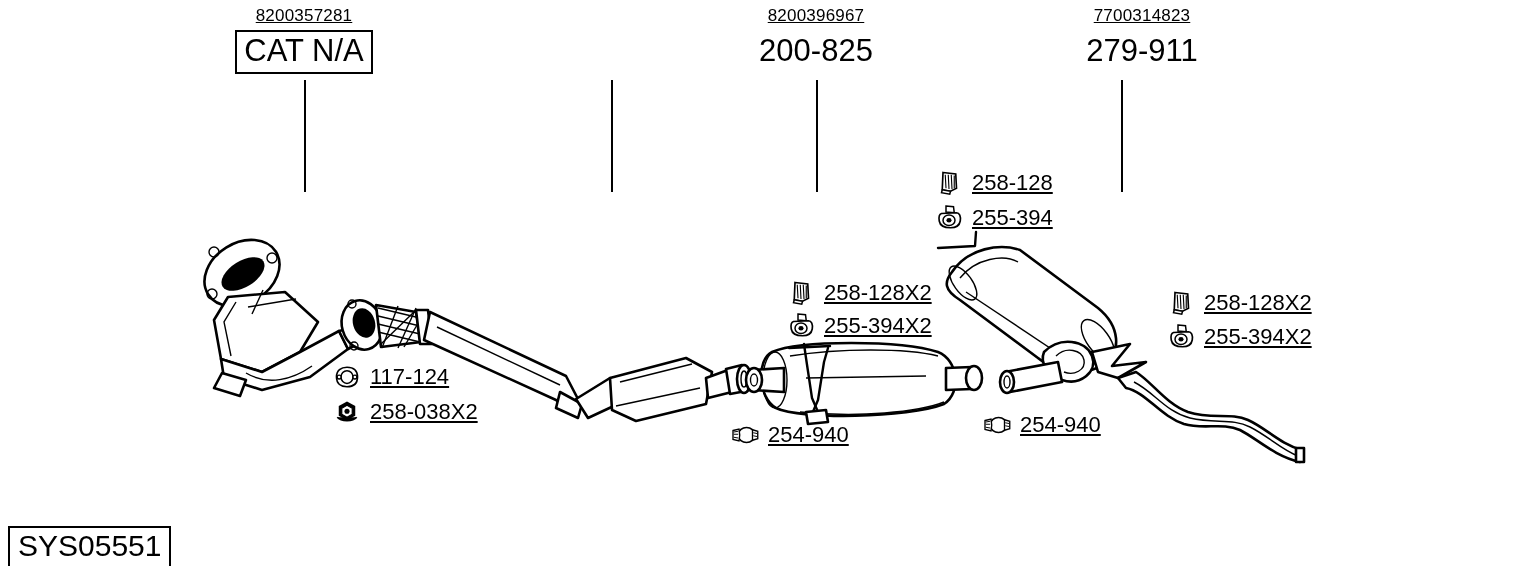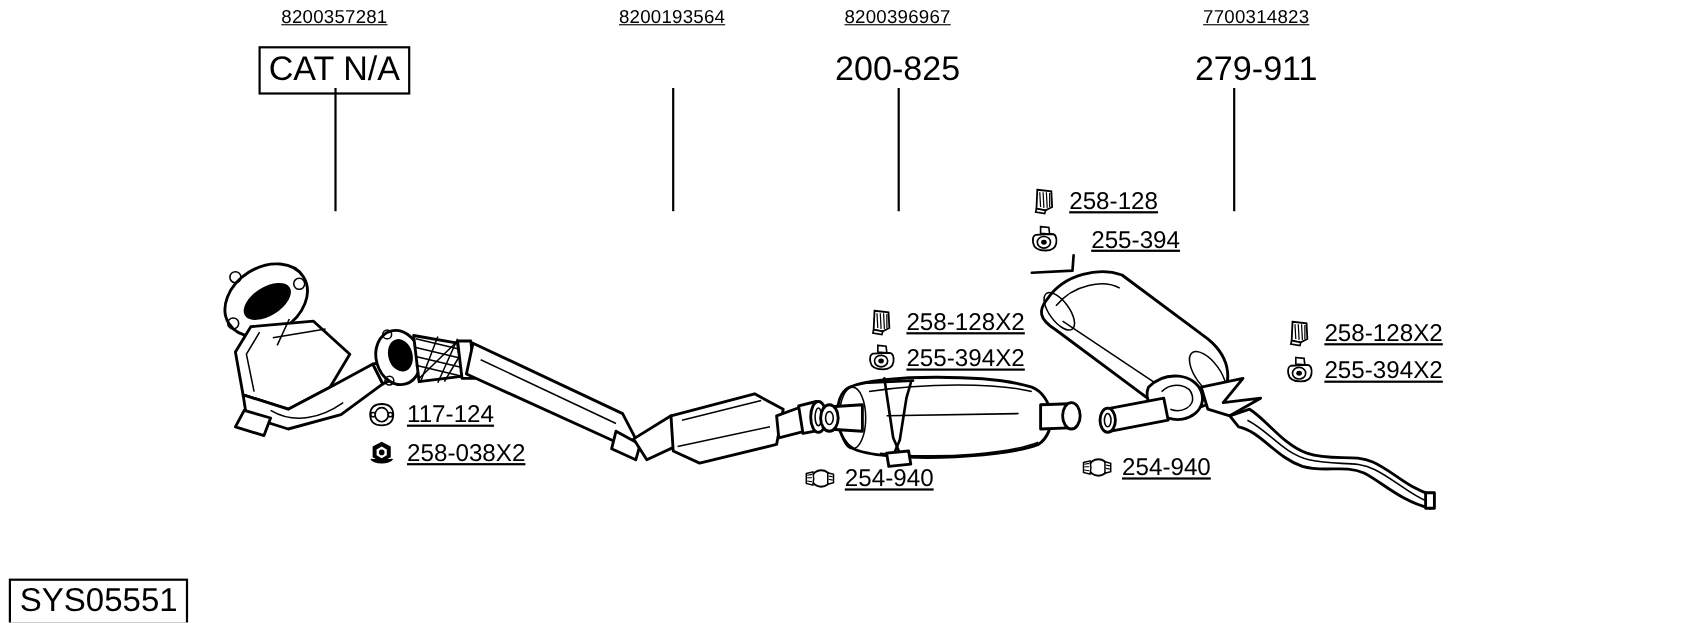--- a/index.html
+++ b/index.html
@@ -21,21 +21,21 @@
     letter-spacing:0.2px;
     white-space:nowrap;
     text-decoration:underline;
   }
   .hdr .code{
     font-size:31px;
     line-height:36px;
     white-space:nowrap;
     display:inline-block;
     padding:1px 7px 3px 7px;
-    margin-top:16px;
+    margin-top:4px;
   }
   .hdr .code.boxed{border:2px solid #000;}
   .hdr .code.plain{border:2px solid transparent;}
 
   
   .leader{position:absolute;width:2px;background:#000;}
 
   
   .callout{position:absolute;display:flex;align-items:center;white-space:nowrap;text-decoration:underline;}
   .callout .cl-ico{width:30px;height:30px;flex:0 0 30px;display:block;}
@@ -204,21 +204,20 @@
   <div class="leader" style="left:611px;top:80px;height:112px;"></div>
   <div class="leader" style="left:816px;top:80px;height:112px;"></div>
   <div class="leader" style="left:1121px;top:80px;height:112px;"></div>
 
   <div class="hdr" style="left:204px;top:6px;width:200px;">
     <div class="oem">8200357281</div>
     <div class="code boxed">CAT N/A</div>
   </div>
 
   <div class="hdr" style="left:511px;top:6px;width:200px;">
-    <div class="oem">8200193564</div>
   </div>
 
   <div class="hdr" style="left:716px;top:6px;width:200px;">
     <div class="oem">8200396967</div>
     <div class="code plain">200-825</div>
   </div>
 
   <div class="hdr" style="left:1042px;top:6px;width:200px;">
     <div class="oem">7700314823</div>
     <div class="code plain">279-911</div>
@@ -274,21 +273,21 @@
   </div>
 
   <div class="callout" style="left:934px;top:168px;">
     <svg class="cl-ico" viewBox="0 0 40 40">
       <path d="M12 6 L29 8 L30 27 L22 31 L11 29 Z" fill="#fff" stroke="#000" stroke-width="2.2"></path>
       <path d="M15 9 L16 27 M19 9 L20 28 M23 9 L24 28 M27 10 L27 27" stroke="#000" stroke-width="1.5" fill="none"></path>
       <path d="M11 29 L22 31 L21 35 L10 33 Z" fill="#fff" stroke="#000" stroke-width="2"></path>
     </svg>
     <span class="cl-txt">258-128</span>
   </div>
-  <div class="callout" style="left:934px;top:203px;gap:20px;">
+  <div class="callout" style="left:934px;top:203px;">
     <svg class="cl-ico" viewBox="0 0 40 40">
       <path d="M16 4 L26 5 L27 13 L16 12 Z" fill="#fff" stroke="#000" stroke-width="2"></path>
       <path d="M10 14 L30 13 C34 13 36 18 35 24 C34 30 30 33 22 33 C13 33 8 30 7 24 C6 18 7 15 10 14 Z" fill="#fff" stroke="#000" stroke-width="2.2"></path>
       <ellipse cx="20" cy="23" rx="8" ry="7" fill="#fff" stroke="#000" stroke-width="2"></ellipse>
       <ellipse cx="20" cy="23" rx="3.4" ry="3" fill="#000"></ellipse>
     </svg>
     <span class="cl-txt">255-394</span>
   </div>
 
   <div class="callout" style="left:982px;top:410px;">

